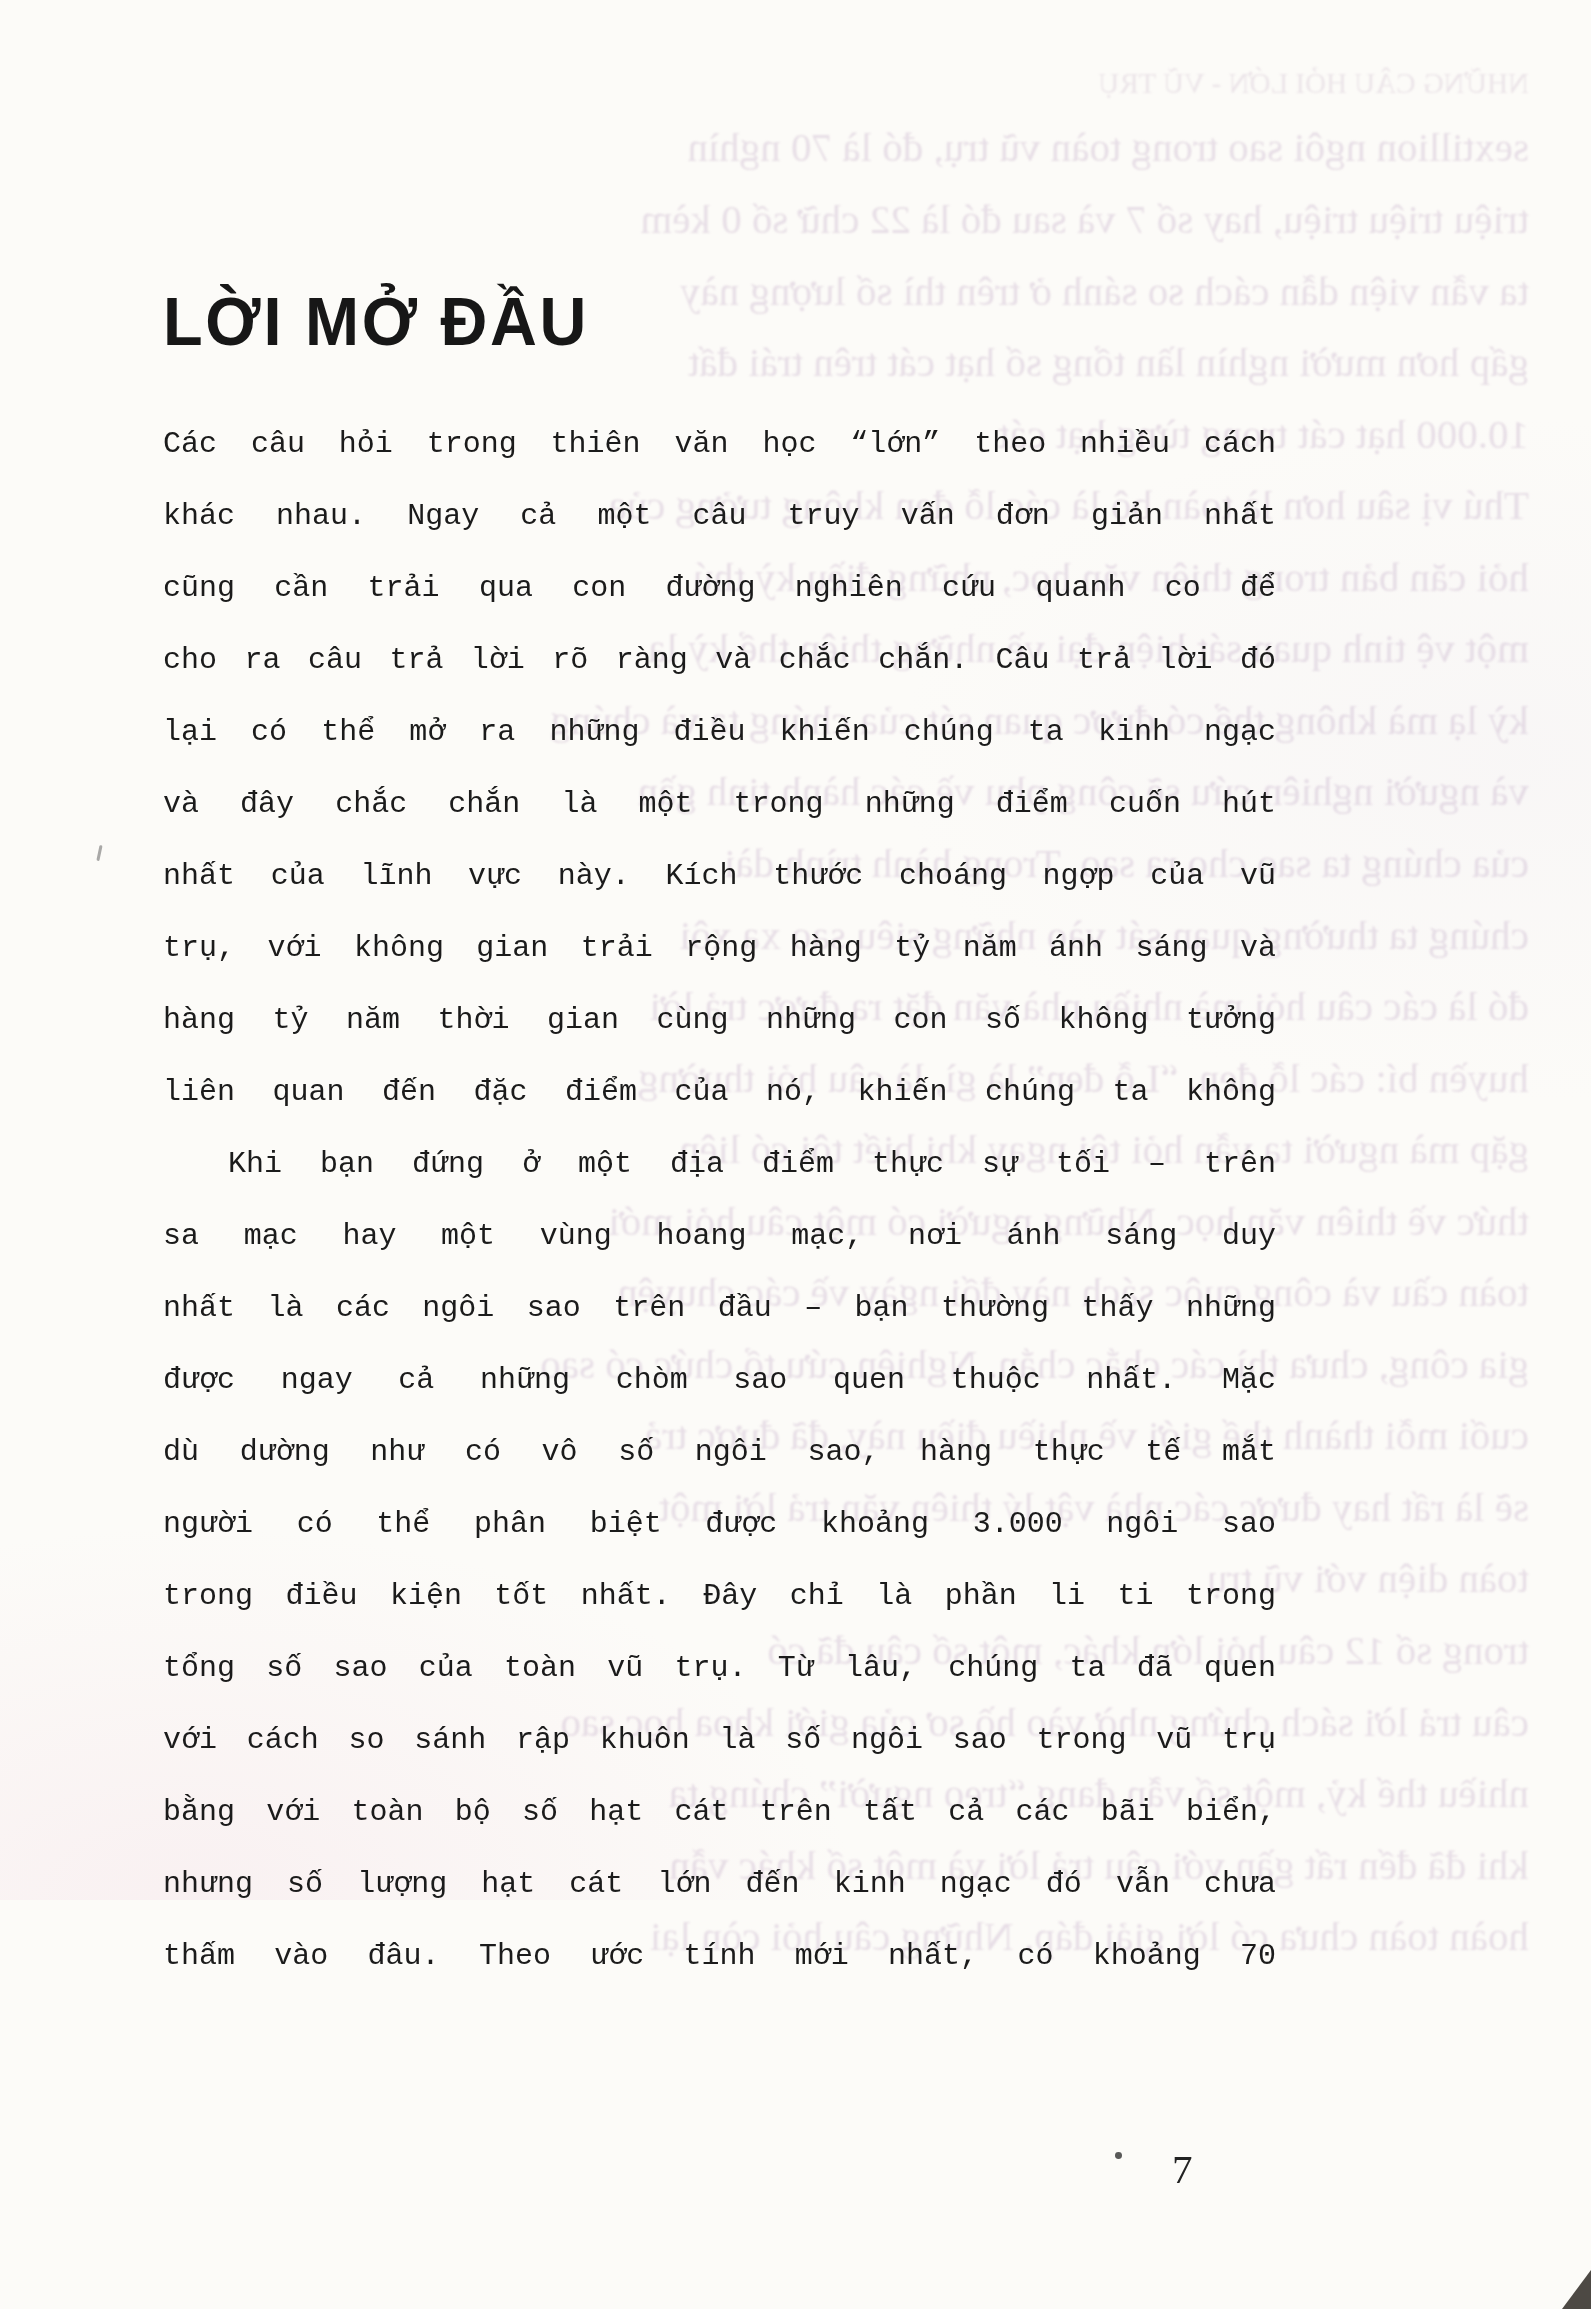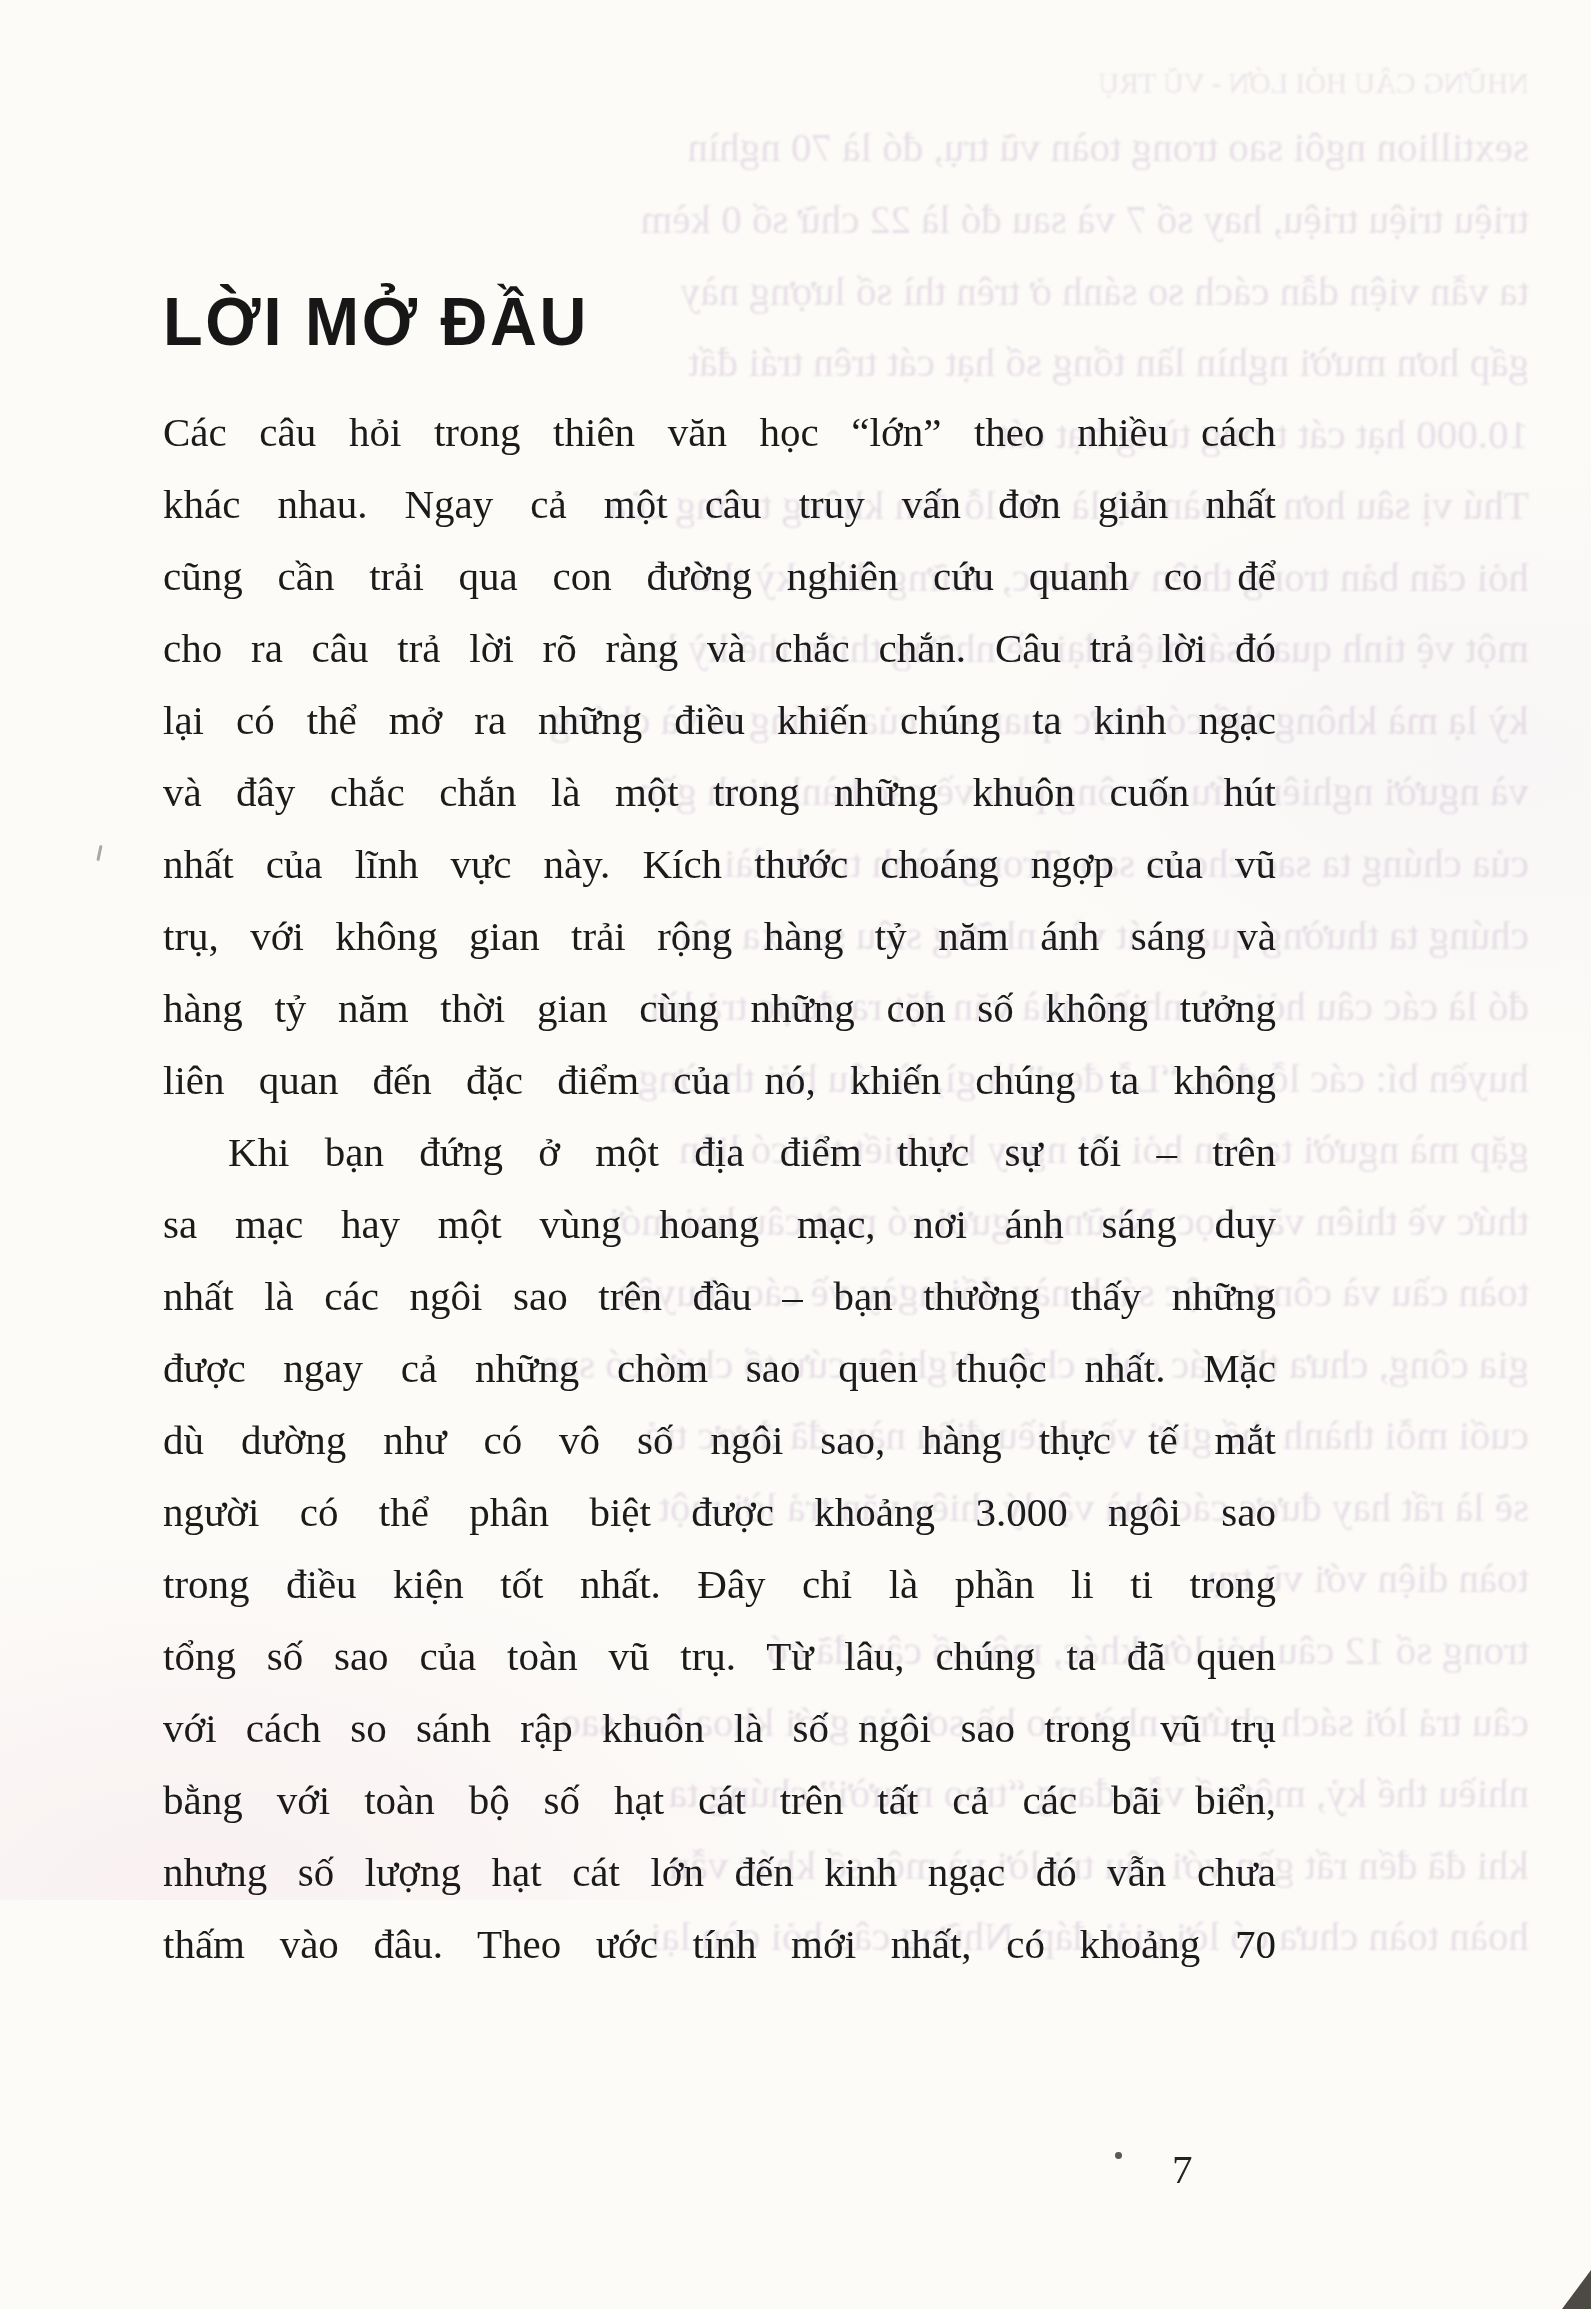--- a/index.html
+++ b/index.html
@@ -39,23 +39,24 @@
     font-weight: 700;
     font-size: 69px;
     letter-spacing: 2.9px;
     transform: scaleX(0.94);
     transform-origin: left center;
     color: #171717;
     white-space: nowrap;
   }
   #body-text {
     position: absolute;
-    left: 163px; top: 396px; width: 1113px;
-    font-size: 41px;
+    left: 163px; top: 408px; width: 1113px;
+    font-size: 30px;
     color: #1b1b1b;
+    font-family: Liberation Mono, monospace;
   }
   .line {
     height: 72px; line-height: 72px;
     text-align: justify;
     text-align-last: justify;
     overflow: hidden;
     white-space: normal;
   }
   .line.no-just { text-align-last: left; }
   .line.indent { text-indent: 65px; }
@@ -117,21 +118,21 @@
       <div class="bleed-line" style="top: 1914px;">hoàn toàn chưa có lời giải đáp. Những câu hỏi còn lại</div>
     </div>
   <div id="content">
     <div id="intro-heading">LỜI MỞ ĐẦU</div>
     <div id="body-text">
         <div class="line">Các câu hỏi trong thiên văn học “lớn” theo nhiều cách</div>
         <div class="line">khác nhau. Ngay cả một câu truy vấn đơn giản nhất</div>
         <div class="line">cũng cần trải qua con đường nghiên cứu quanh co để</div>
         <div class="line">cho ra câu trả lời rõ ràng và chắc chắn. Câu trả lời đó</div>
         <div class="line">lại có thể mở ra những điều khiến chúng ta kinh ngạc</div>
-        <div class="line">và đây chắc chắn là một trong những khuôn cuốn hút</div>
+        <div class="line">và đây chắc chắn là một trong những điểm cuốn hút</div>
         <div class="line">nhất của lĩnh vực này. Kích thước choáng ngợp của vũ</div>
         <div class="line">trụ, với không gian trải rộng hàng tỷ năm ánh sáng và</div>
         <div class="line">hàng tỷ năm thời gian cùng những con số không tưởng</div>
         <div class="line">liên quan đến đặc điểm của nó, khiến chúng ta không</div>
         <div class="line indent">Khi bạn đứng ở một địa điểm thực sự tối – trên</div>
         <div class="line">sa mạc hay một vùng hoang mạc, nơi ánh sáng duy</div>
         <div class="line">nhất là các ngôi sao trên đầu – bạn thường thấy những</div>
         <div class="line">được ngay cả những chòm sao quen thuộc nhất. Mặc</div>
         <div class="line">dù dường như có vô số ngôi sao, hàng thực tế mắt</div>
         <div class="line">người có thể phân biệt được khoảng 3.000 ngôi sao</div>

